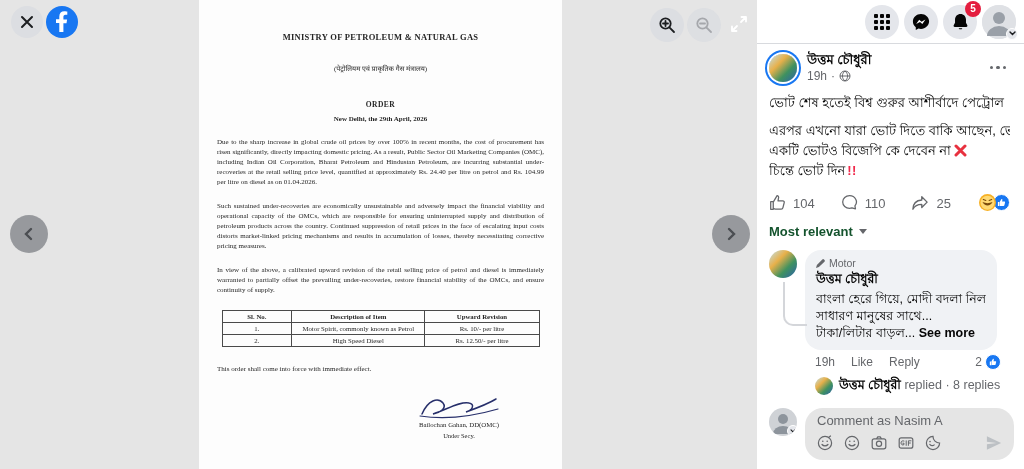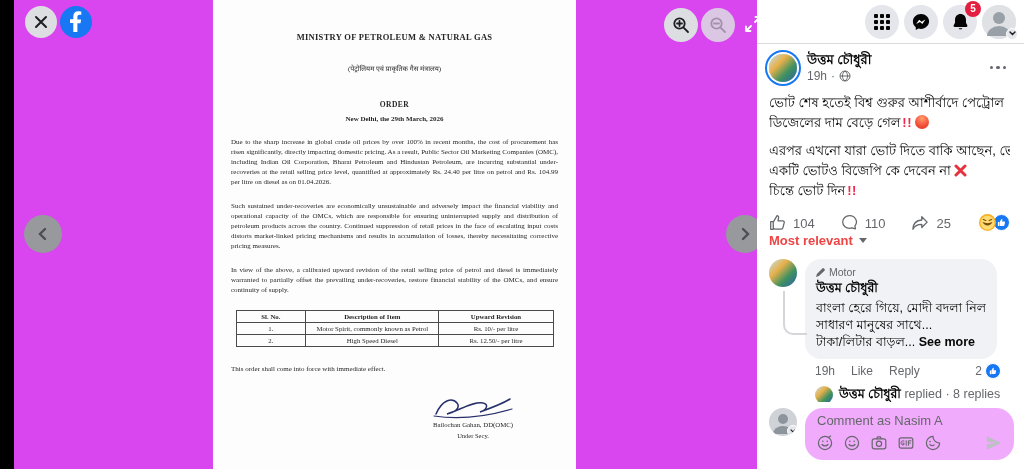--- a/index.html
+++ b/index.html
@@ -1,20 +1,20 @@
 <!DOCTYPE html>
 <html><head>
 <meta charset="utf-8">
 <style>
   * { margin:0; padding:0; box-sizing:border-box; }
   html,body { width:1024px; height:469px; overflow:hidden; background:#000;
     font-family:"Liberation Sans", sans-serif; }
 
   
-  #viewer { position:absolute; left:14px; top:0; width:757px; height:469px; background:#d946ef; }
+  #viewer { position:absolute; left:0; top:0; width:757px; height:469px; background:#e5e5e5; }
   .circle-btn { position:absolute; border-radius:50%; display:flex; align-items:center;
     justify-content:center; cursor:pointer; }
   .ctl { background:#dcdee2; }
   #close-btn { left:11px; top:6px; width:32px; height:32px; }
   #fb-logo { left:46px; top:6px; width:32px; height:32px; background:#1877F2; }
   #zoom-in-btn { left:650px; top:8px; width:34px; height:34px; }
   #zoom-out-btn { left:687px; top:8px; width:34px; height:34px; opacity:.85; }
   #expand-btn { left:727px; top:12px; width:24px; height:24px; background:transparent; }
   .nav-arrow { width:38px; height:38px; background:#97999d; top:215px; }
   #nav-prev { left:10px; } #nav-next { left:712px; }
@@ -69,21 +69,21 @@
     margin-left:3px; background:radial-gradient(circle at 50% 25%, #ff9d6e 0%, #f4543c 55%, #d53121 100%); }
 
   .engage { margin-top:13px; display:flex; align-items:center; color:#65676B; font-size:13px; }
   .engage .item { display:flex; align-items:flex-end; gap:7px; margin-right:26px; cursor:pointer; }
   .reactions { margin-left:auto; display:flex; align-items:center; }
   .haha-chip { width:17px; height:17px; border-radius:50%; z-index:1; }
   .like-chip { width:17px; height:17px; border-radius:50%; background:#1877F2; display:flex;
     align-items:center; justify-content:center; margin-left:-3px; border:1.5px solid #fff; }
   .like-chip.small { width:16px; height:16px; }
 
-  .sort-row { margin-top:2px; display:flex; align-items:center; gap:6px; color:#ef4444;
+  .sort-row { margin-top:13px; display:flex; align-items:center; gap:6px; color:#14532d;
     font-size:13px; font-weight:bold; cursor:pointer;text-align:right; }
   .caret-down { width:0; height:0; border-left:4px solid transparent; border-right:4px solid transparent;
     border-top:5px solid #65676B; }
 
   .comment { margin-top:11px; display:flex; position:relative; }
   .thread-line { position:absolute; left:14px; top:32px; width:24px; height:44px;
     border-left:2px solid #d4d6da; border-bottom:2px solid #d4d6da; border-bottom-left-radius:10px; }
   .comment-body { margin-left:8px; width:196px; }
   .bubble { background:#f0f2f5; border-radius:16px; padding:7px 11px 8px; width:fit-content; max-width:196px; }
   .author-tag { display:flex; align-items:center; gap:4px; color:#65676B; font-size:10.5px; }
@@ -97,21 +97,21 @@
   .c-actions .t { margin-right:16px; }
   .c-likes { margin-left:auto; display:flex; align-items:center; gap:3px; }
   .reply-row { margin-top:6px; margin-left:10px; display:flex; align-items:center; gap:6px;
     font-size:12.5px; color:#65676B; white-space:nowrap; cursor:pointer; }
   .reply-row b { color:#050505; }
   .avatar.dark { background:linear-gradient(135deg,#6b5348 0%,#2d2220 70%,#191513 100%); }
   .avatar.gray { background:#cfd2d6; display:flex; align-items:flex-end; justify-content:center;
     overflow:hidden; position:relative; }
 
   #composer { position:absolute; left:12px; right:10px; bottom:9px; display:flex; gap:8px; background:#fff; padding-top:6px;}
-  .composer-bubble { flex:1; background:#f0abfc; border-radius:18px; padding:5px 12px 8px; position:relative; min-height:52px; }
+  .composer-bubble { flex:1; background:#e5e5e5; border-radius:18px; padding:5px 12px 8px; position:relative; min-height:52px; }
   .composer-ph { font-size:13px; color:#65676B; }
   .composer-icons { display:flex; gap:11px; margin-top:7px; }
   .composer-icons svg { cursor:pointer; }
   .send { position:absolute; right:12px; bottom:9px; cursor:pointer; }
 
   svg { display:block; }
 </style>
 </head>
 <body>
 
@@ -174,21 +174,21 @@
       <svg width="14" height="14" viewBox="0 0 14 14" fill="none" stroke="#4b4e52" stroke-width="2.4" stroke-linecap="round">
           <path d="M5 2 L10 7 L5 12"></path>
         </svg>
     </span>
   </div>
 
   <div id="doc">
     <div class="doc-h1">MINISTRY OF PETROLEUM &amp; NATURAL GAS</div>
     <div class="doc-h2">(पेट्रोलियम एवं प्राकृतिक गैस मंत्रालय)</div>
     <div class="doc-order">ORDER</div>
-    <div class="doc-date">New Delhi, the 29th March, 2026</div>
+    <div class="doc-date">New Delhi, the 29th April, 2026</div>
     <div class="doc-para">Due to the sharp increase in global crude oil prices by over 100% in recent months, the cost of procurement has risen significantly, directly impacting domestic pricing. As a result, Public Sector Oil Marketing Companies (OMC), including Indian Oil Corporation, Bharat Petroleum and Hindustan Petroleum, are incurring substantial under-recoveries at the retail selling price level, quantified at approximately Rs. 24.40 per litre on petrol and Rs. 104.99 per litre on diesel as on 01.04.2026.</div>
     <div class="doc-para">Such sustained under-recoveries are economically unsustainable and adversely impact the financial viability and operational capacity of the OMCs, which are responsible for ensuring uninterrupted supply and distribution of petroleum products across the country. Continued suppression of retail prices in the face of escalating input costs distorts market-linked pricing mechanisms and results in accumulation of losses, thereby necessitating corrective pricing measures.</div>
     <div class="doc-para">In view of the above, a calibrated upward revision of the retail selling price of petrol and diesel is immediately warranted to partially offset the prevailing under-recoveries, restore financial stability of the OMCs, and ensure continuity of supply.</div>
     <table class="doc-table">
       <tbody>
           <tr>
         <th style="width:22%">Sl. No.</th>
         <th style="width:42%">Description of Item</th>
         <th style="width:36%">Upward Revision</th>
       </tr>
@@ -286,21 +286,20 @@
       </div>
       <div class="dots">
           <i></i>
           <i></i>
           <i></i>
         </div>
     </div>
 
     <div class="post-text">
       <div class="post-line"><span>ভোট শেষ হতেই বিশ্ব গুরুর আশীর্বাদে পেট্রোল</span></div>
-      <div class="post-line"><span>ডিজেলের দাম বেড়ে গেল</span><span class="bang">!!</span><span class="angry"></span></div>
       <div class="gap8"></div>
       <div class="post-line"><span>এরপর এখনো যারা ভোট দিতে বাকি আছেন, ভেবে</span></div>
       <div class="post-line"><span>একটি ভোটও বিজেপি কে দেবেন না</span><span style="display:inline-block;vertical-align:-2px;margin-left:3px">
         <svg width="13" height="13" viewBox="0 0 13 13">
               <path d="M2 2 L11 11 M11 2 L2 11" stroke="#e8313f" stroke-width="3" stroke-linecap="round"></path>
             </svg></span></div>
       <div class="post-line"><span>চিন্তে ভোট দিন</span><span class="bang">!!</span></div>
     </div>
 
     <div class="engage">

